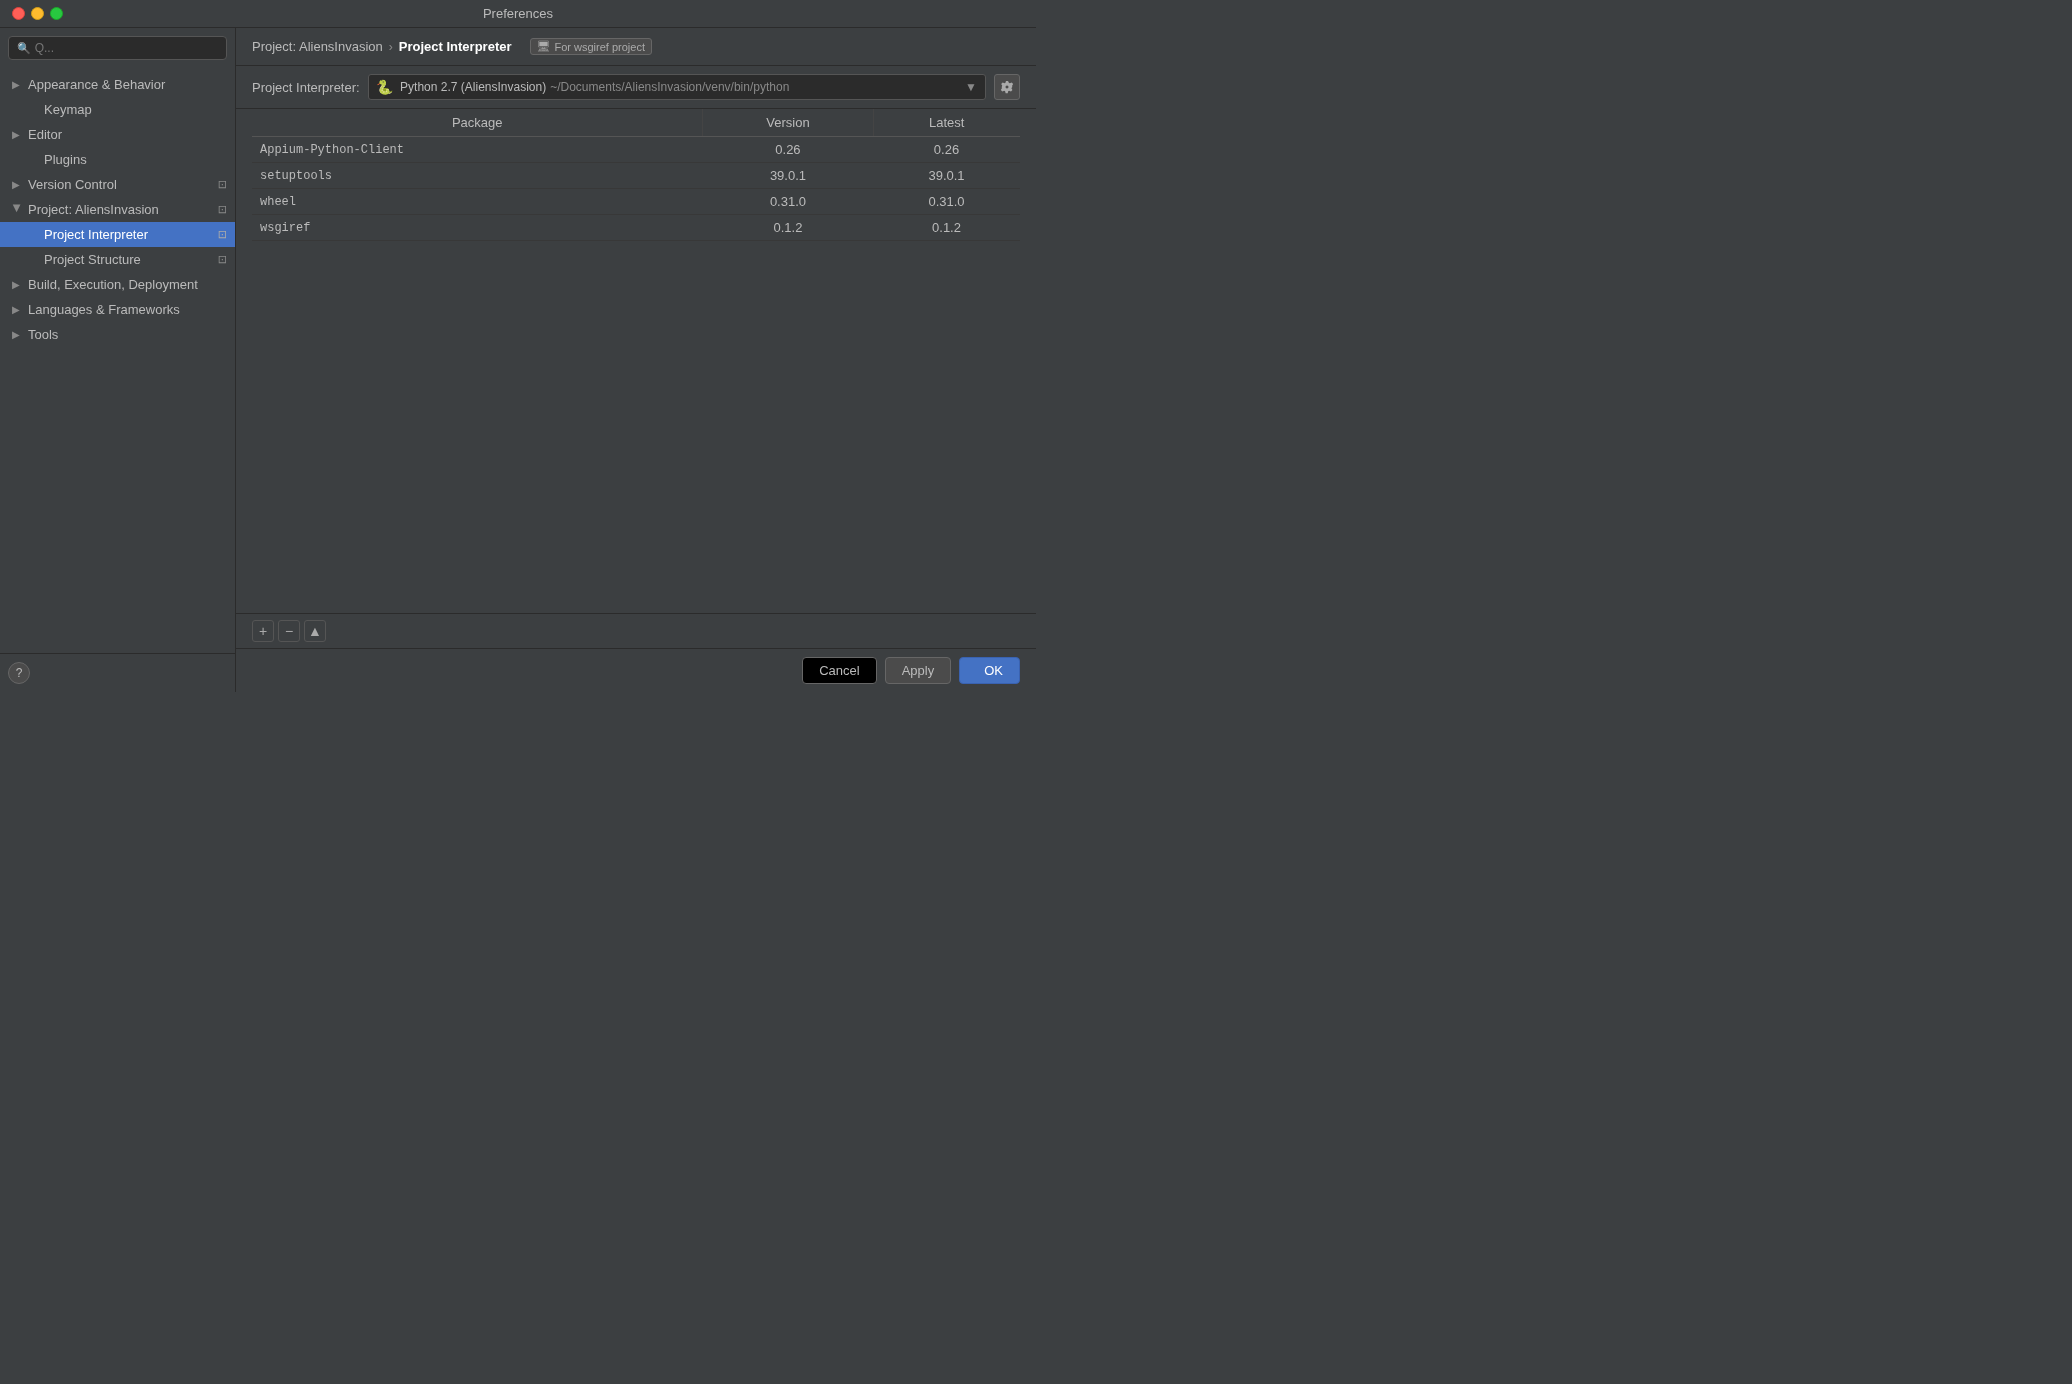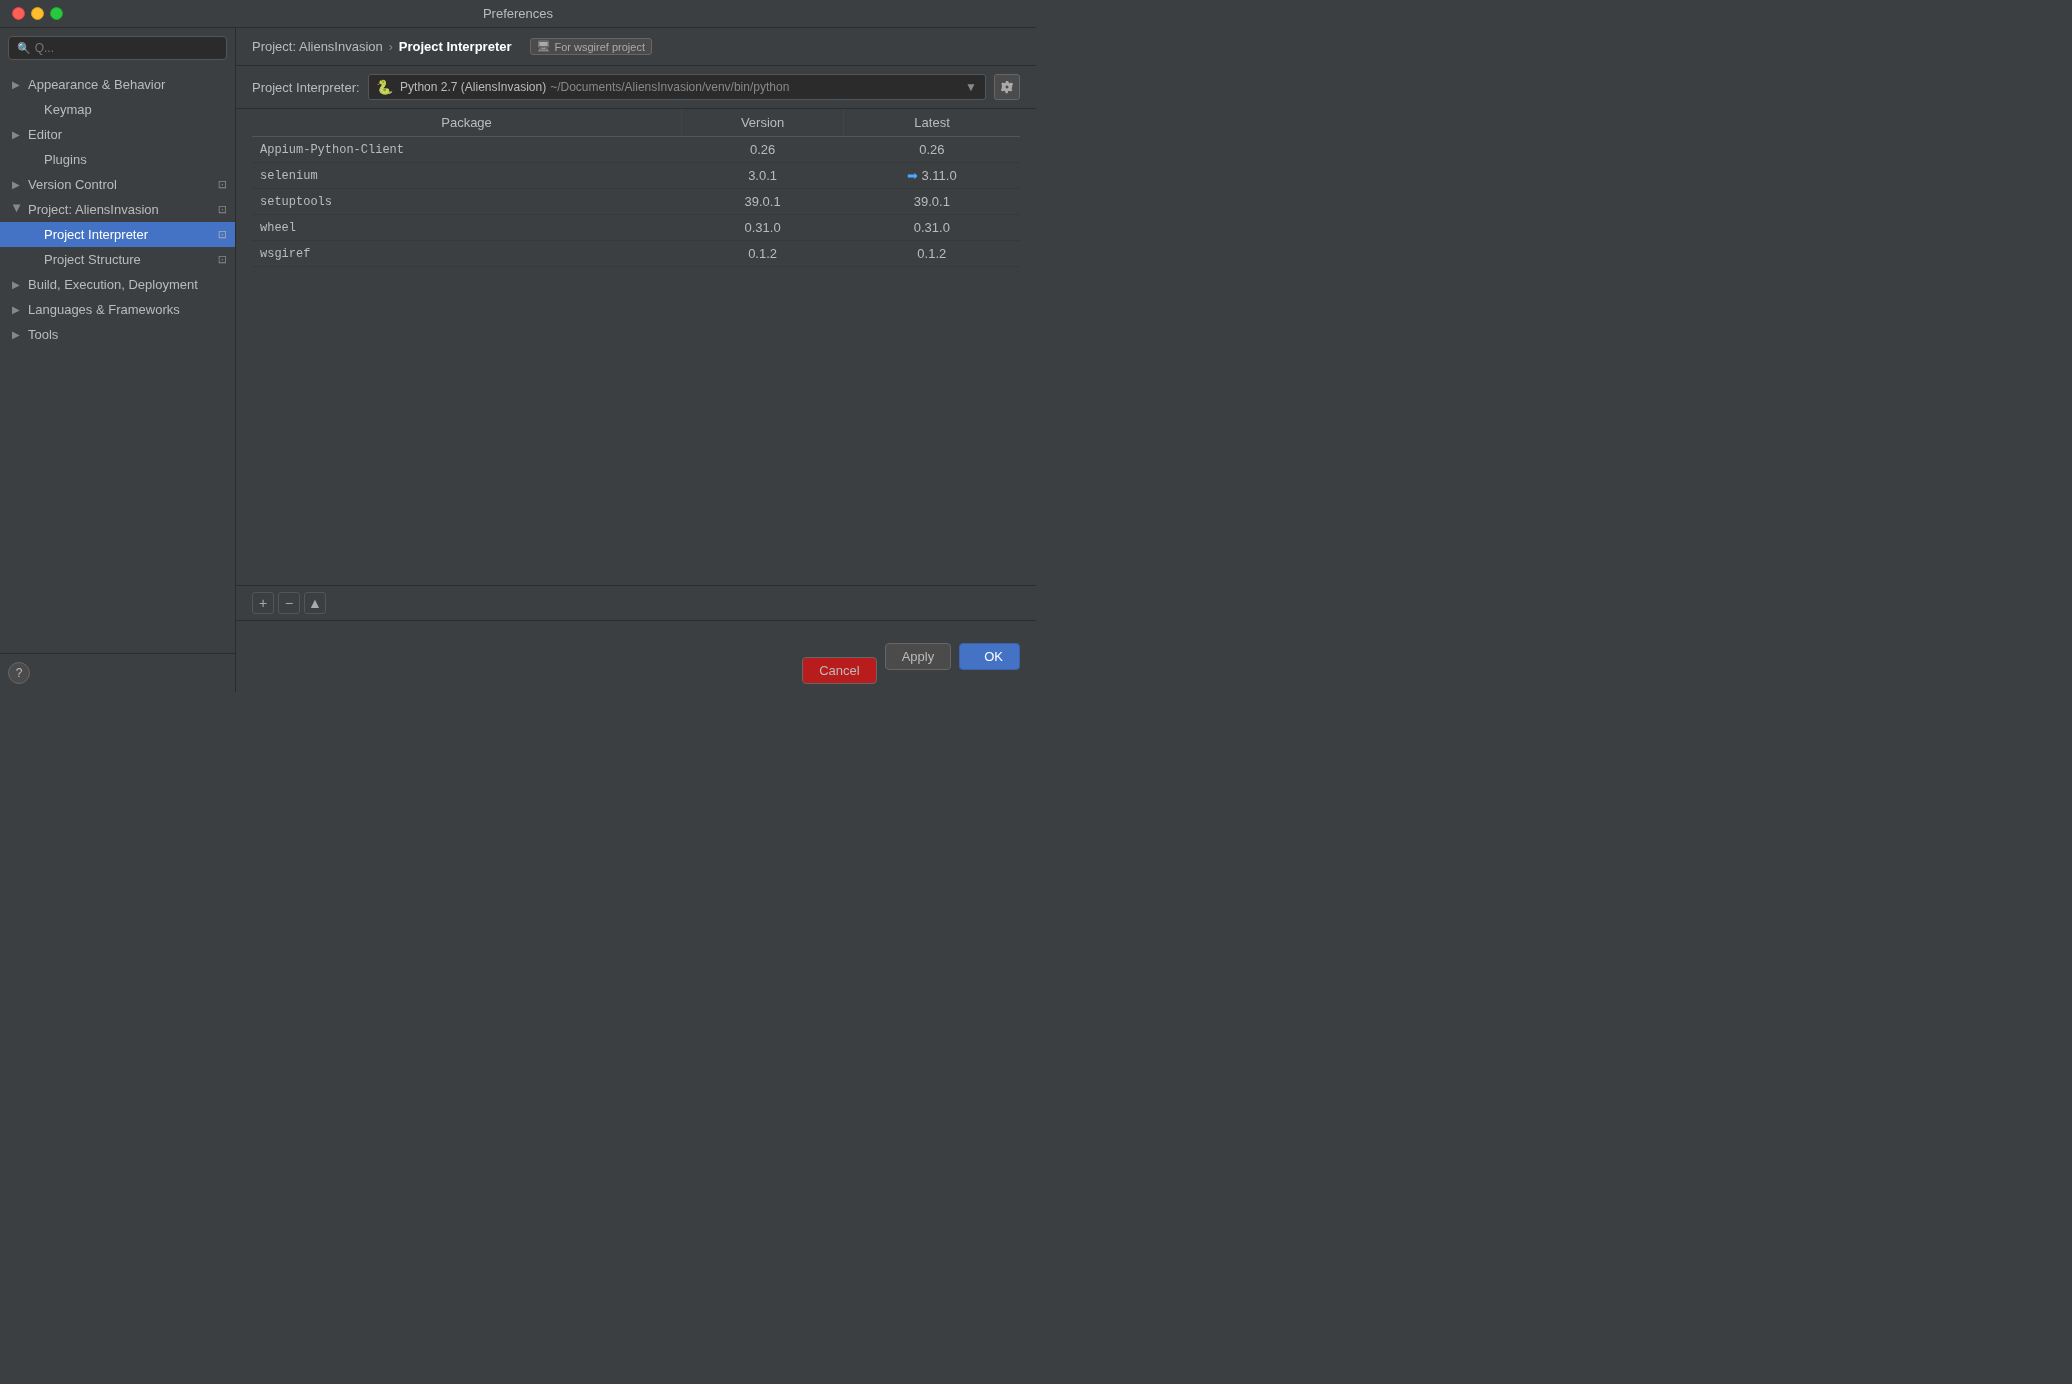--- a/index.html
+++ b/index.html
@@ -303,24 +303,23 @@
       border-top: 1px solid #2b2b2b;
       background: #3c3f41;
     }
     .btn-cancel, .btn-apply, .btn-ok {
       padding: 5px 16px;
       border-radius: 4px;
       font-size: 13px;
       cursor: pointer;
     }
     .btn-cancel {
-      background: #b91c1c;
+      background: #000000;
       border: 1px solid #666;
       color: #bbbbbb;
-      margin-top: 28px;
     }
     .btn-apply {
       background: #4b4b4b;
       border: 1px solid #666;
       color: #bbbbbb;
     }
     .btn-ok {
       background: #4472c4;
       border: 1px solid #3a62b0;
       color: #ffffff;
@@ -448,25 +447,20 @@
             <th>Package</th>
             <th>Version</th>
             <th>Latest</th>
           </tr>
         </thead>
         <tbody id="table-body">
         <tr>
               <td class="pkg-name">Appium-Python-Client</td>
               <td class="version">0.26</td>
               <td class="latest">0.26</td>
-            </tr>
-            <tr>
-              <td class="pkg-name">selenium</td>
-              <td class="version">3.0.1</td>
-              <td class="latest"><span class="update-arrow">➡</span> 3.11.0</td>
             </tr>
             <tr>
               <td class="pkg-name">setuptools</td>
               <td class="version">39.0.1</td>
               <td class="latest">39.0.1</td>
             </tr>
             <tr>
               <td class="pkg-name">wheel</td>
               <td class="version">0.31.0</td>
               <td class="latest">0.31.0</td>

